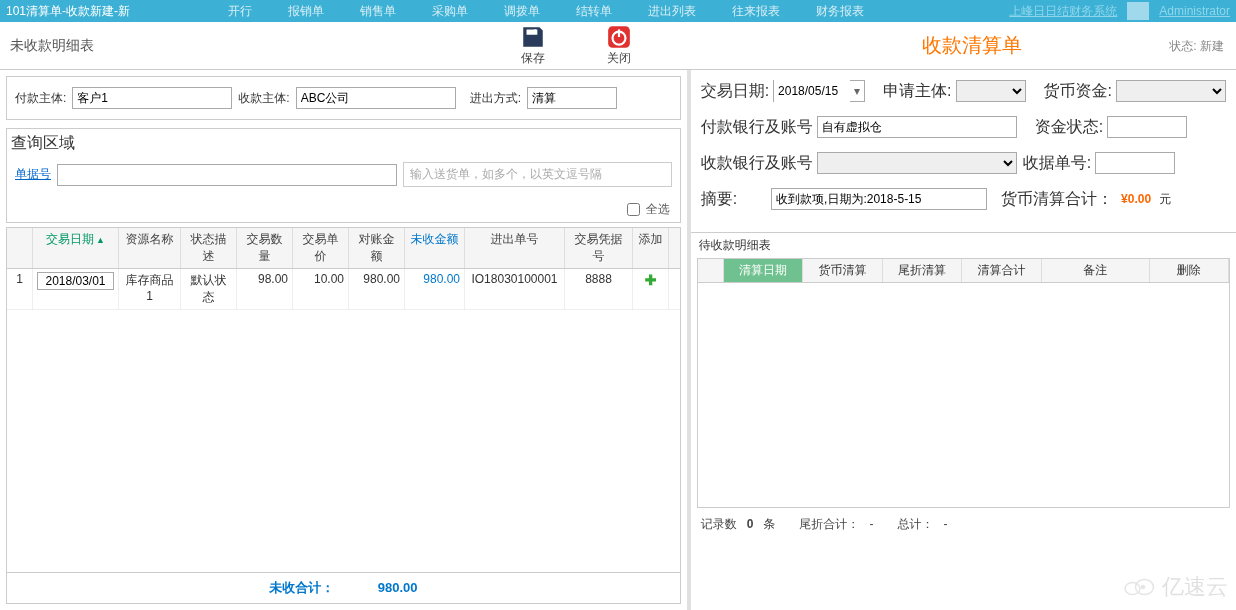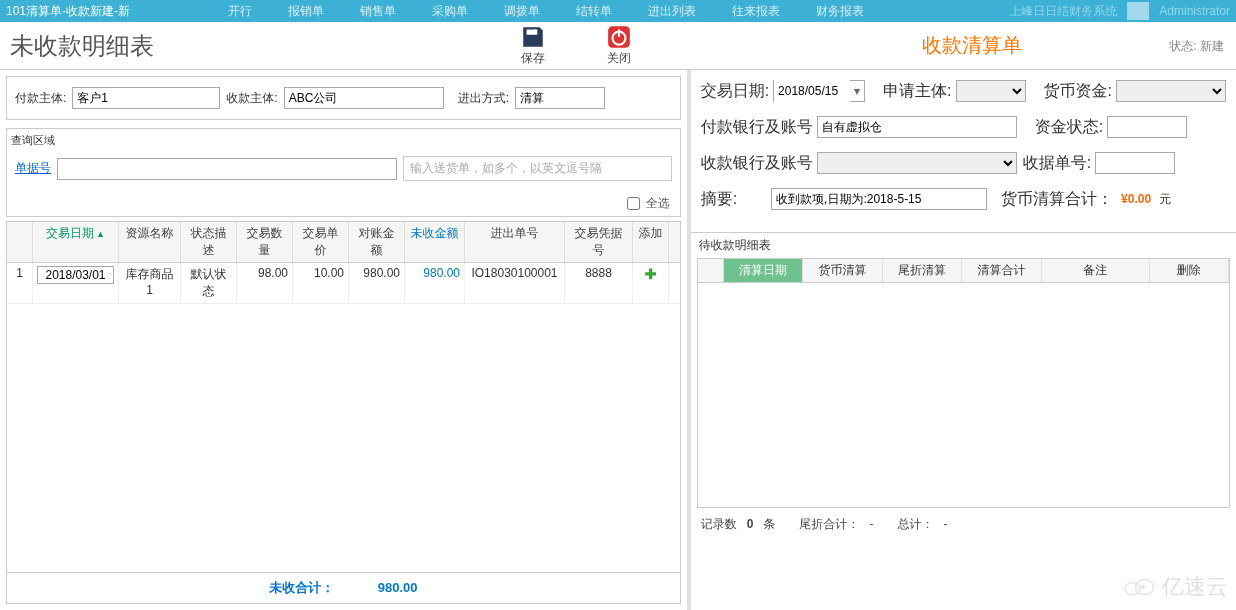--- a/index.html
+++ b/index.html
@@ -2,42 +2,42 @@
 <html><head>
   <meta charset="utf-8">
   <style>
     * { box-sizing: border-box; margin: 0; padding: 0; font-family: "Microsoft YaHei", Arial, sans-serif; }
     body { font-size: 12px; color: #333; background: #fff; width: 1236px; height: 610px; overflow: hidden; position: relative; }
     
     .topbar { height: 22px; background: #3cb1d5; color: #fff; display: flex; align-items: center; padding: 0 6px; font-size: 12px; }
     .topbar-title { flex: 0 0 auto; }
     .topbar-nav { display: flex; gap: 0; margin-left: 80px; }
     .topbar-nav span { padding: 0 18px; color: #d8eef6; cursor: pointer; }
-    .topbar-right { margin-left: auto; display: flex; align-items: center; gap: 10px; color: #8fd6ea; }
+    .topbar-right { margin-left: auto; display: flex; align-items: center; gap: 10px; color: #8fd6ea; text-decoration: underline; }
     .avatar-ph { width: 22px; height: 18px; background: #9fd9eb; }
     
     .header-row { display: flex; align-items: center; height: 48px; border-bottom: 1px solid #ccc; }
-    .header-left { flex: 0 0 708px; padding-left: 10px; font-size: 24px; color: #555; display:flex; align-items:center; }
+    .header-left { flex: 0 0 708px; padding-left: 10px; font-size: 14px; color: #555; display:flex; align-items:center; }
     .header-center { display: flex; gap: 60px; justify-content: center; flex: 0 0 0; position: absolute; left: 520px; top: 24px; }
     .icon-btn { display: flex; flex-direction: column; align-items: center; cursor: pointer; font-size: 12px; color: #444; }
     .icon-btn svg { width: 26px; height: 26px; }
     .header-right { flex: 1; display: flex; align-items: center; justify-content: center; position: relative; }
     .header-right-title { font-size: 20px; color: #ff7700; font-weight: normal; }
     .status-label { position: absolute; right: 12px; bottom: 4px; color: #888; font-size: 12px; }
     
     .main { display: flex; height: 540px; }
     .left-panel { width: 708px; border-right: 4px solid #e0e0e0; display: flex; flex-direction: column; }
     .right-panel { flex: 1; display: flex; flex-direction: column; }
     
     .form-row { display: flex; align-items: center; padding: 10px 8px; gap: 6px; border: 1px solid #ccc; margin: 6px 6px 4px 6px; }
     .form-row label { font-size: 12px; color: #333; }
     .form-row input, .form-row select { height: 22px; border: 1px solid #aaa; padding: 0 4px; font-size: 12px; background: #fff; }
     
     .query-section { border: 1px solid #ccc; margin: 4px 6px; padding: 2px 0 0 0; }
-    .query-title { font-size: 11px; color: #333; padding: 2px 4px; }
+    .query-title { font-size: 16px; color: #333; padding: 2px 4px; }
     .query-body { display: flex; align-items: center; padding: 6px 8px 10px 8px; gap: 6px; }
     .link { color: #0066cc; text-decoration: underline; cursor: pointer; }
     .query-body input { flex: 0 0 340px; height: 22px; border: 1px solid #aaa; padding: 0 4px; }
     .hint { color: #aaa; font-size: 12px; border:1px solid #ccc; padding:3px 6px; flex:1; }
     .selectall { padding: 4px 10px; text-align: right; color: #555; font-size:12px; }
     .selectall input { vertical-align: middle; margin-right:2px; }
     
     .grid-wrap { border: 1px solid #ccc; margin: 0 6px 6px 6px; flex: 1; display: flex; flex-direction: column; overflow: hidden; }
     .grid-head { display: flex; background: #f5f5f5; border-bottom: 1px solid #ccc; font-size: 12px; }
     .grid-head > div { border-right: 1px solid #ddd; padding: 3px 4px; text-align: center; color: #444; position: relative; }
@@ -125,21 +125,21 @@
       <span>状态:</span>
       <span>新建</span>
     </span>
   </div>
 </div>
 
 <div class="main">
   <div class="left-panel">
     <div class="form-row">
       <label>付款主体:</label>
-      <input style="width: 148px;" value="客户1">
+      <input style="width: 160px;" value="客户1">
       <label style="">收款主体:</label>
       <input style="width: 160px;" value="ABC公司">
       <label style="margin-left:8px">进出方式:</label>
       <input style="width: 90px;" value="清算">
     </div>
 
     <div class="query-section">
       <div class="query-title">查询区域</div>
       <div class="query-body">
         <span class="link">单据号</span>

